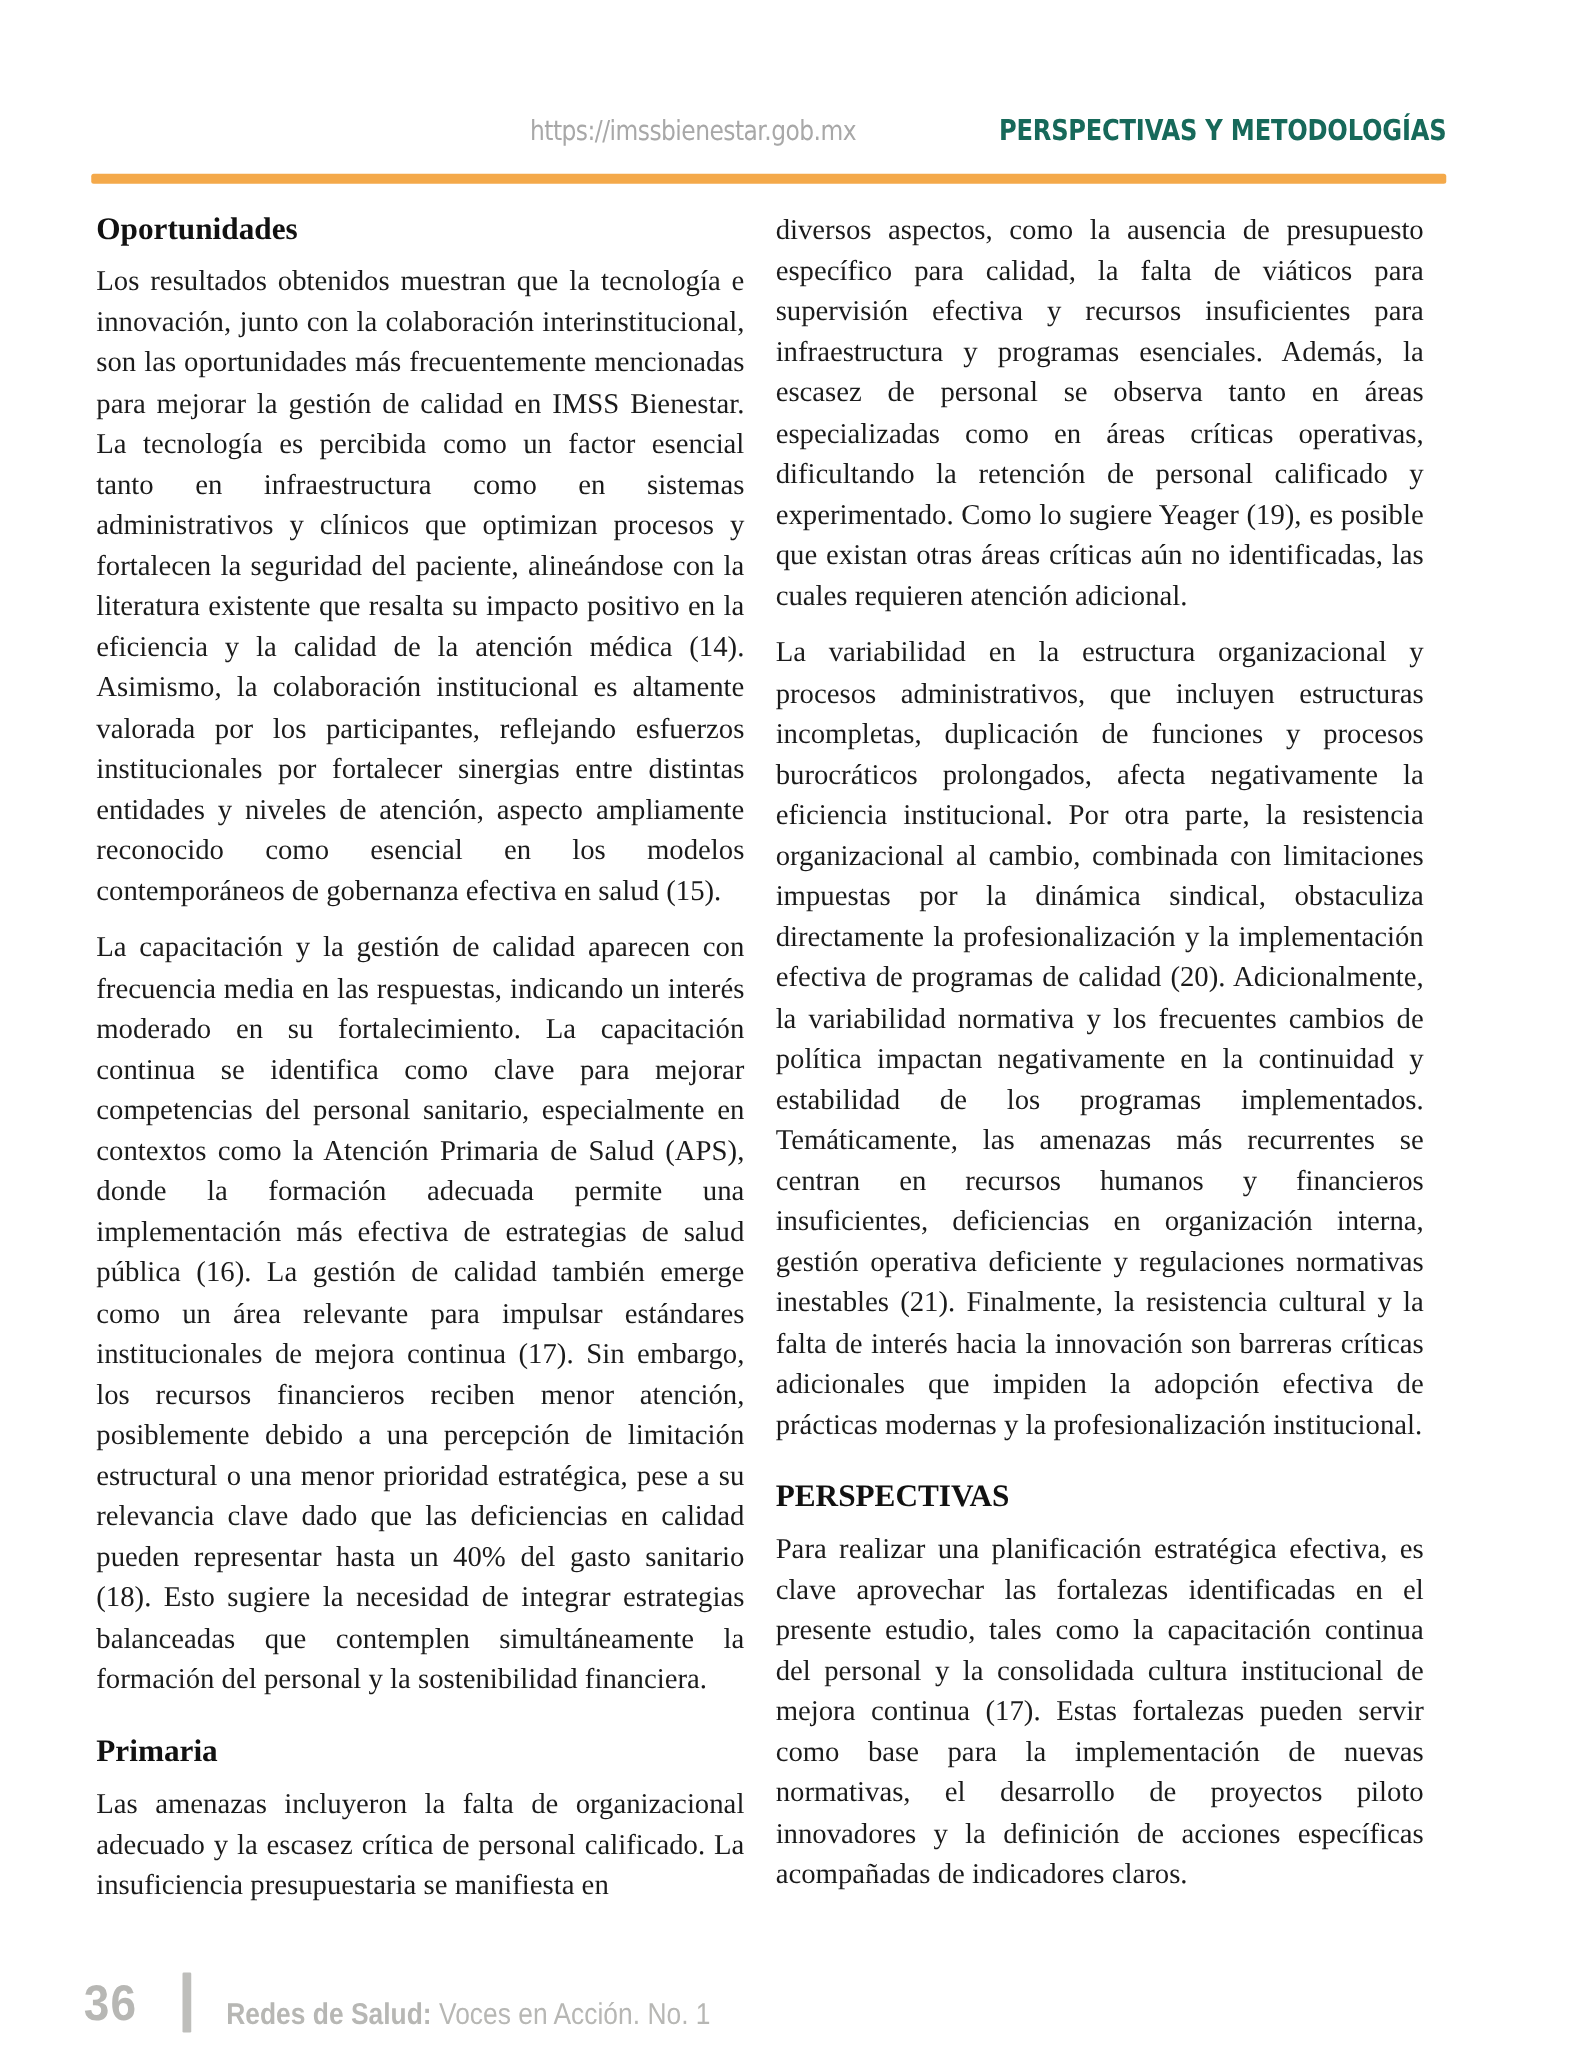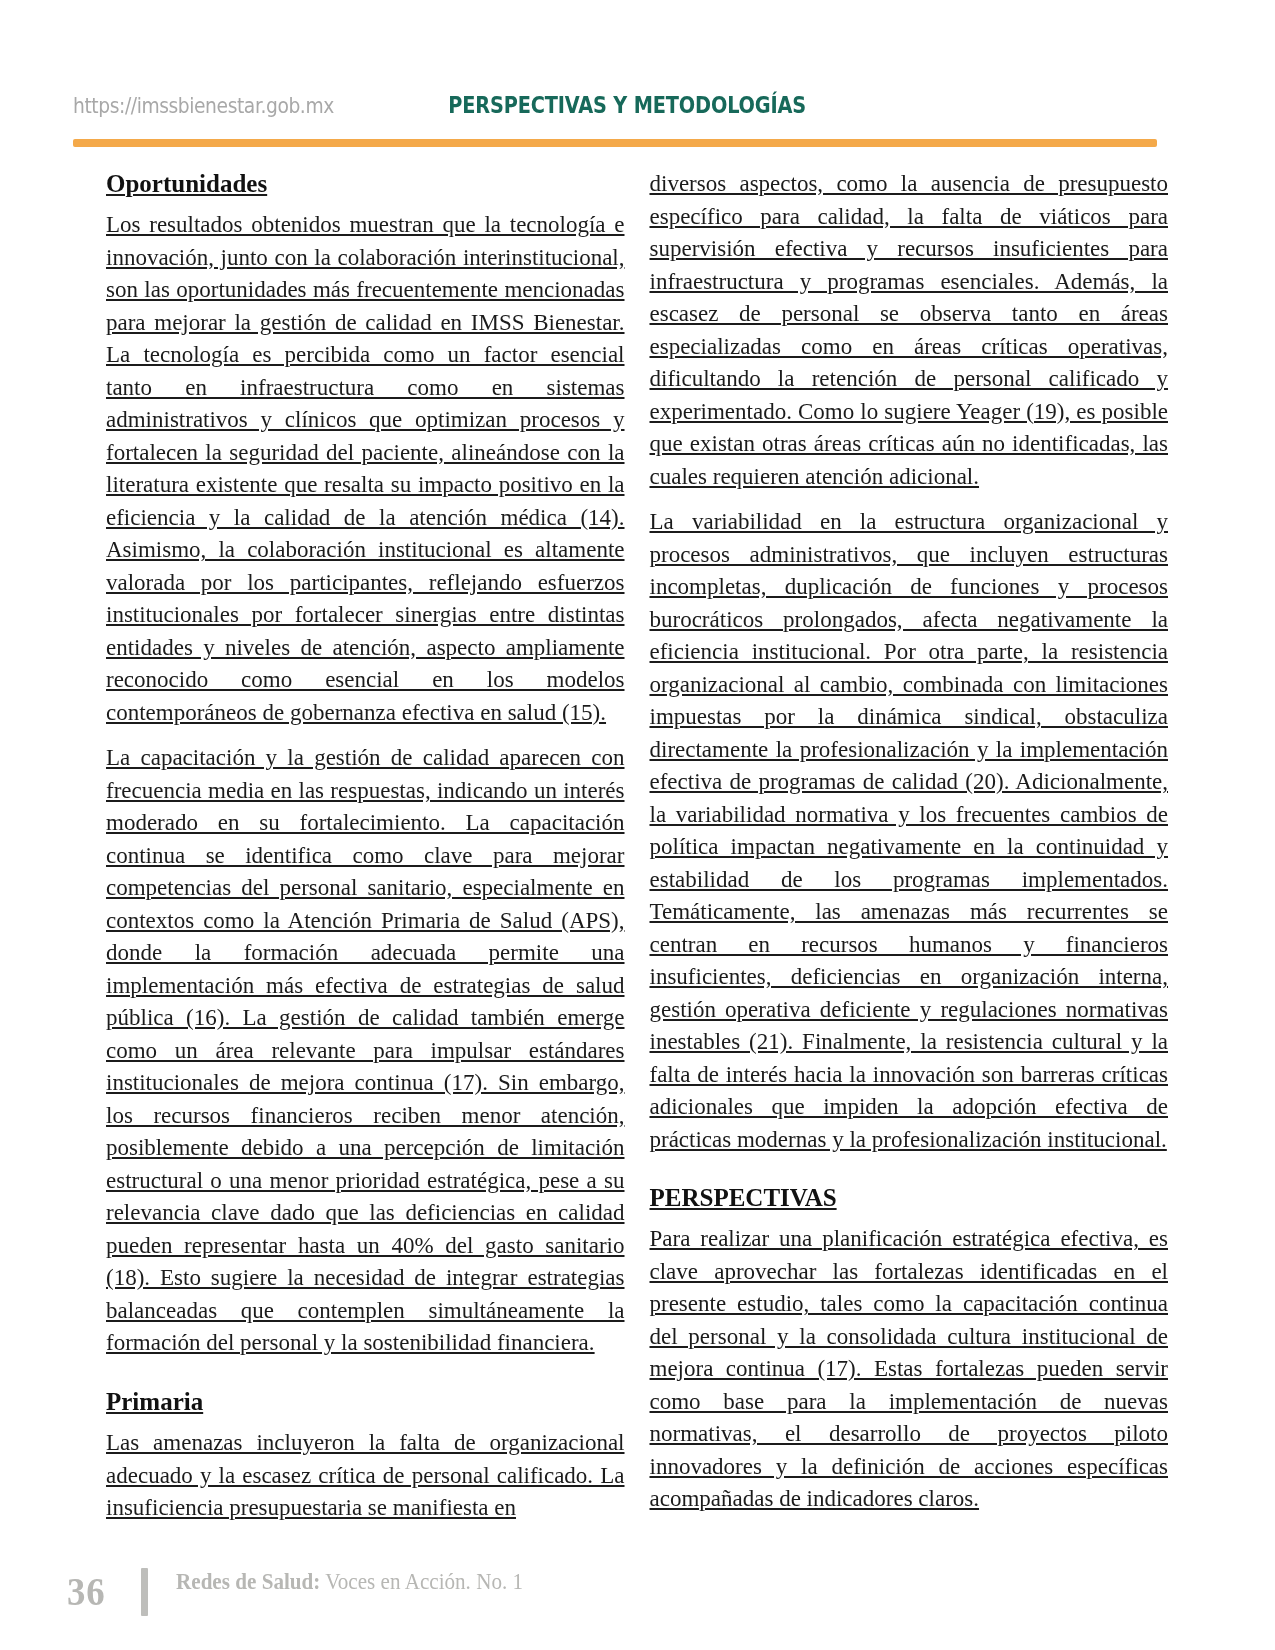--- a/index.html
+++ b/index.html
@@ -9,59 +9,59 @@
     background: #ffffff;
     position: relative;
     font-family: "Liberation Serif", "DejaVu Serif", serif;
     color: #1b1b1b;
   }
   .page { position: absolute; inset: 0; overflow: hidden; }
 
   
   .running-header {
     position: absolute; left: 73px; top: 92px; width: 1084px;
-    display: flex; justify-content: flex-start; align-items: baseline;
+    display: flex; justify-content: flex-end; align-items: baseline;
     font-family: "DejaVu Sans", "Liberation Sans", sans-serif;
   }
   .header-url {
     color: #a8a8a8; font-size: 22px; letter-spacing: -0.5px;
     transform: scaleX(0.85); transform-origin: left center;
     white-space: nowrap;
   }
   .header-section {
     color: #17695a; font-size: 23px; font-weight: bold; letter-spacing: -0.2px;
     transform: scaleX(0.84); transform-origin: right center;
     white-space: nowrap;
   }
   .header-rule {
     position: absolute; left: 73px; top: 139px;
     width: 1084px; height: 8px; border-radius: 2px;
   }
 
   
   .columns {
-    position: absolute; left: 106px; top: 168px; width: 1066px;
-    display: flex; gap: 21px; text-decoration: underline;
+    position: absolute; left: 77px; top: 168px; width: 1066px;
+    display: flex; gap: 21px;
   }
   .col { flex: 1 1 0; min-width: 0; }
   .col h2 {
     font-size: 25px; line-height: 1.25; font-weight: bold;
     margin: 26px 0 10px 0; color: #111;
   }
   .col h2:first-child { margin-top: 0; }
   .col p {
     font-size: 23px; line-height: 32.5px; margin: 0 4px 13px 0;
     text-align: justify; hyphens: auto; -webkit-hyphens: auto;
   }
 
   
   .footer {
     position: absolute; left: 67px; top: 1568px; height: 58px;
-    display: flex; align-items: flex-start;
-    font-family: Liberation Serif, serif;
+    display: flex; align-items: flex-end;
+    font-family: Liberation Sans, sans-serif;
     color: #b7b7b4;
   }
   .page-number {
     font-size: 40px; font-weight: bold; letter-spacing: 1px;
     transform: scaleX(0.92); transform-origin: left center;
   }
   .footer-divider {
     width: 7px; height: 48px; background: #bebebb;
     margin-left: 32px; margin-right: 0; border-radius: 1px;
   }

